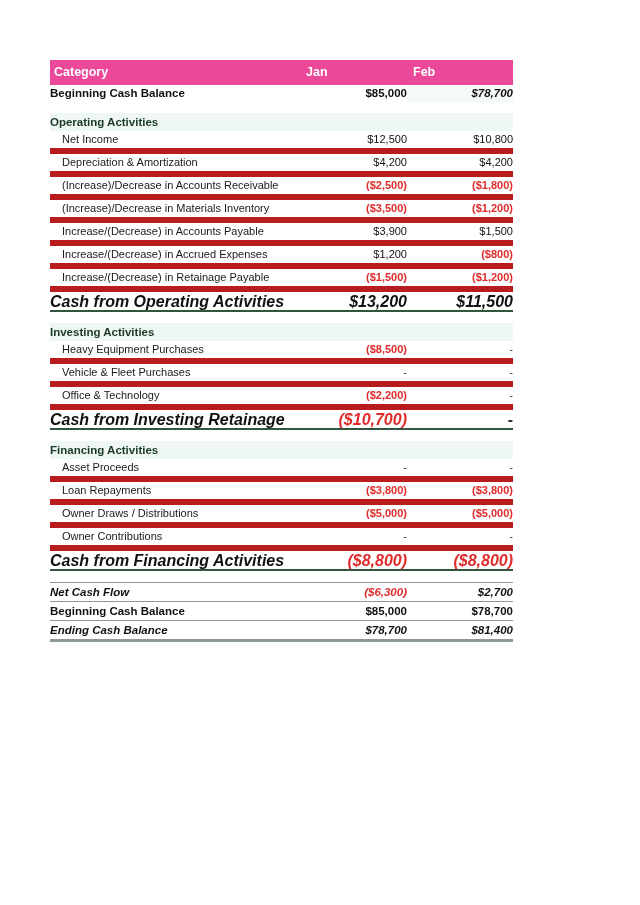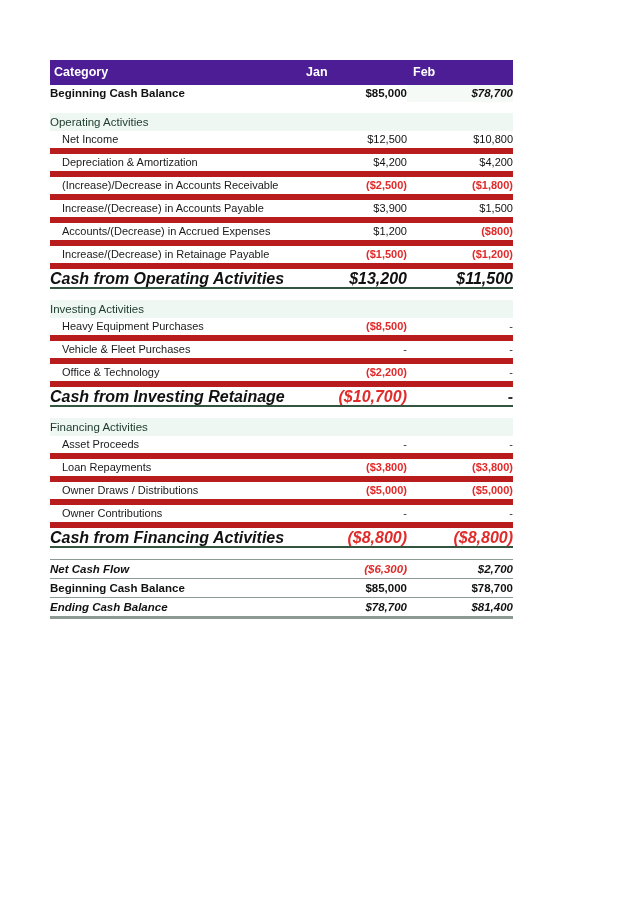--- a/index.html
+++ b/index.html
@@ -38,21 +38,21 @@
     padding: 0;
     height: 17px;
     line-height: 17px;
     vertical-align: middle;
     white-space: nowrap;
     overflow: hidden;
   }
 
   
   tr.head td {
-    background: #4c1d95;
+    background: #ec4899;
     color: #ffffff;
     font-weight: bold;
     font-size: 12.5px;
     height: 25px;
     line-height: 25px;
   }
   tr.head td.lbl { padding-left: 4px; }
   tr.head td.val { padding-left: 6px; text-align: left; }
 
   
@@ -65,21 +65,21 @@
   
   tr.topline td {
     font-weight: bold;
     font-size: 11.5px;
   }
   tr.topline td.lbl { color: #111; }
 
   tr.section td {
     background: #eef7f1;
     color: #1c3a2b;
-    font-weight: normal;
+    font-weight: bold;
     font-size: 11.5px;
     height: 18px;
     line-height: 18px;
   }
 
   tr.item td {
     background: #ffffff;
     border-bottom: 6px solid #b91c1c;
   }
   tr.item td.lbl { color: #1a1a1a; }
@@ -163,26 +163,31 @@
           <td class="lbl indent">Depreciation &amp; Amortization</td>
           <td class="val "><span class="pos">$4,200</span></td>
           <td class="val "><span class="pos">$4,200</span></td>
         </tr>
         <tr class="item">
           <td class="lbl indent">(Increase)/Decrease in Accounts Receivable</td>
           <td class="val "><span class="neg">($2,500)</span></td>
           <td class="val "><span class="neg">($1,800)</span></td>
         </tr>
         <tr class="item">
+          <td class="lbl indent">(Increase)/Decrease in Materials Inventory</td>
+          <td class="val "><span class="neg">($3,500)</span></td>
+          <td class="val "><span class="neg">($1,200)</span></td>
+        </tr>
+        <tr class="item">
           <td class="lbl indent">Increase/(Decrease) in Accounts Payable</td>
           <td class="val "><span class="pos">$3,900</span></td>
           <td class="val "><span class="pos">$1,500</span></td>
         </tr>
         <tr class="item">
-          <td class="lbl indent">Accounts/(Decrease) in Accrued Expenses</td>
+          <td class="lbl indent">Increase/(Decrease) in Accrued Expenses</td>
           <td class="val "><span class="pos">$1,200</span></td>
           <td class="val "><span class="neg">($800)</span></td>
         </tr>
         <tr class="item">
           <td class="lbl indent">Increase/(Decrease) in Retainage Payable</td>
           <td class="val "><span class="neg">($1,500)</span></td>
           <td class="val "><span class="neg">($1,200)</span></td>
         </tr>
         <tr class="total">
           <td class="lbl">Cash from Operating Activities</td>

